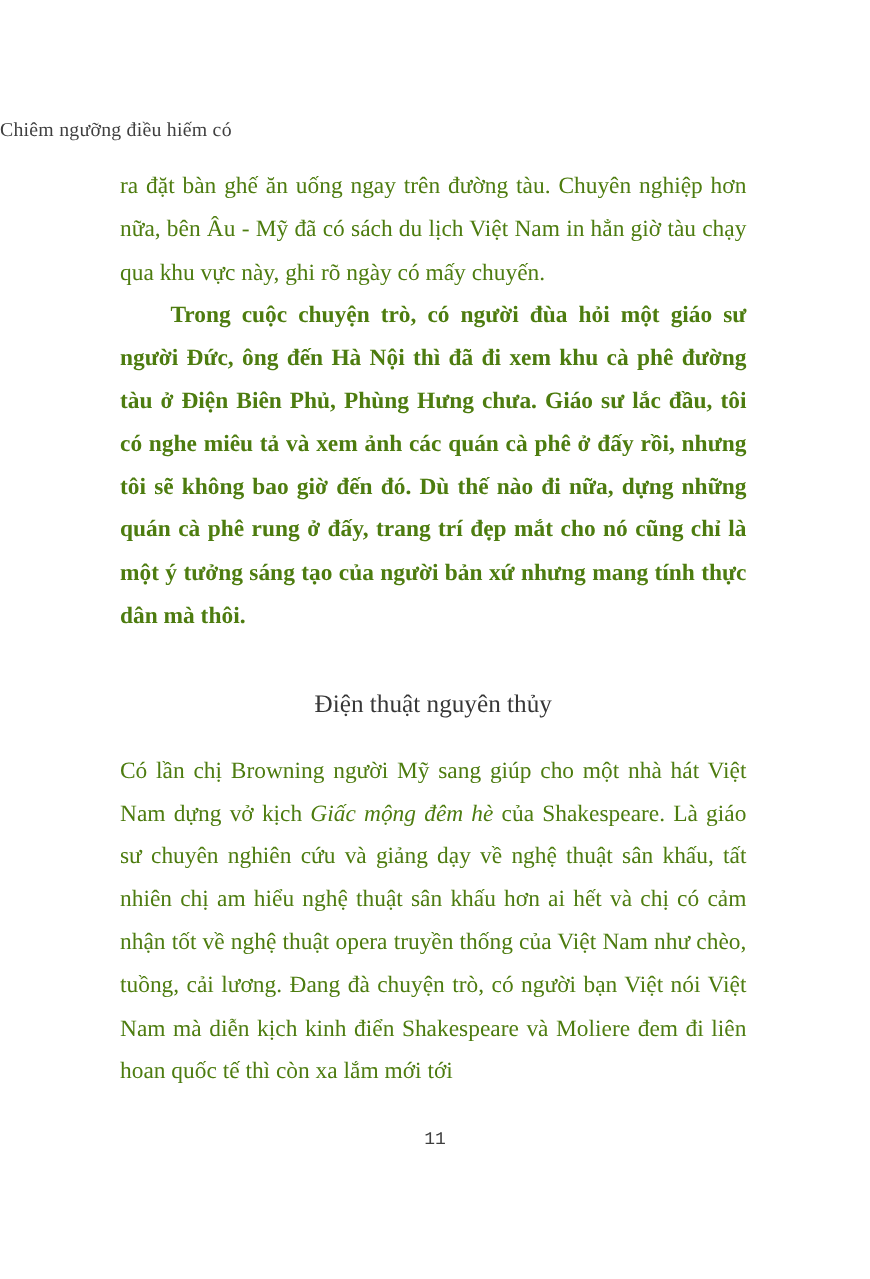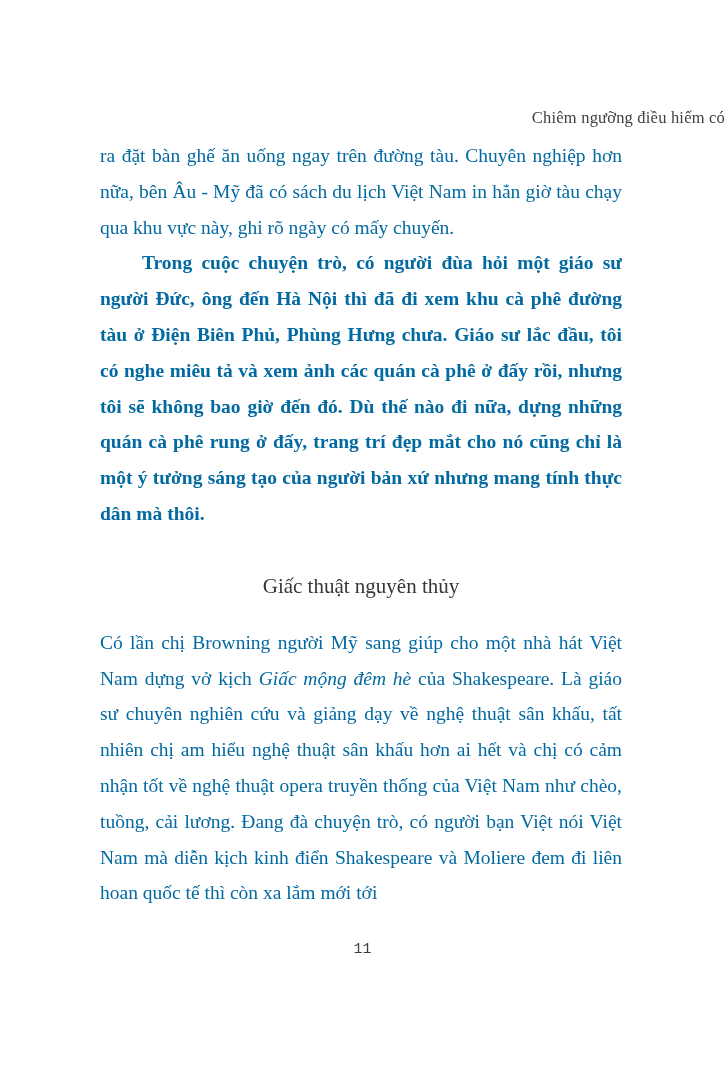--- a/index.html
+++ b/index.html
@@ -11,41 +11,41 @@
     position: relative;
     width: 725px;
     height: 1066px;
     background: #ffffff;
     font-family: "Liberation Serif", "DejaVu Serif", serif;
     color: #3b3b3b;
     overflow: hidden;
   }
   .running-header {
     position: absolute;
-    top: 108px;
+    top: 98px;
     left: 0;
     width: 100%;
-    text-align: right;
+    text-align: left;
     font-size: 16.5px;
     letter-spacing: 0.2px;
     color: #3f3f3f;
   }
   .content {
     position: absolute;
     top: 138px;
     left: 100px;
     width: 522px;
   }
   .body-paragraph {
     margin: 0;
     font-size: 19.5px;
     line-height: 35.8px;
     text-align: justify;
     text-justify: inter-word;
-    color: #0369a1;
+    color: #4d7c0f;
   }
   .body-paragraph.indented {
     text-indent: 42px;
     font-weight: bold;
   }
   .section-heading {
     margin: 42px 0 26px 0;
     text-align: center;
     font-size: 21px;
     font-weight: normal;
@@ -68,21 +68,21 @@
 <div class="page">
 
   <div class="running-header">Chiêm ngưỡng điều hiếm có</div>
 
   <div class="content">
 
     <p class="body-paragraph">ra đặt bàn ghế ăn uống ngay trên đường tàu. Chuyên nghiệp hơn nữa, bên Âu - Mỹ đã có sách du lịch Việt Nam in hẳn giờ tàu chạy qua khu vực này, ghi rõ ngày có mấy chuyến.</p>
 
     <p class="body-paragraph indented">Trong cuộc chuyện trò, có người đùa hỏi một giáo sư người Đức, ông đến Hà Nội thì đã đi xem khu cà phê đường tàu ở Điện Biên Phủ, Phùng Hưng chưa. Giáo sư lắc đầu, tôi có nghe miêu tả và xem ảnh các quán cà phê ở đấy rồi, nhưng tôi sẽ không bao giờ đến đó. Dù thế nào đi nữa, dựng những quán cà phê rung ở đấy, trang trí đẹp mắt cho nó cũng chỉ là một ý tưởng sáng tạo của người bản xứ nhưng mang tính thực dân mà thôi.</p>
 
-    <h2 class="section-heading">Giấc thuật nguyên thủy</h2>
+    <h2 class="section-heading">Điện thuật nguyên thủy</h2>
 
     <p class="body-paragraph"><span>Có lần chị Browning người Mỹ sang giúp cho một nhà hát Việt Nam dựng vở kịch </span><span style="font-style: italic;">Giấc mộng đêm hè</span><span> của Shakespeare. Là giáo sư chuyên nghiên cứu và giảng dạy về nghệ thuật sân khấu, tất nhiên chị am hiểu nghệ thuật sân khấu hơn ai hết và chị có cảm nhận tốt về nghệ thuật opera truyền thống của Việt Nam như chèo, tuồng, cải lương. Đang đà chuyện trò, có người bạn Việt nói Việt Nam mà diễn kịch kinh điển Shakespeare và Moliere đem đi liên hoan quốc tế thì còn xa lắm mới tới</span></p>
 
   </div>
 
   <div class="page-number">11</div>
 
 </div>
 
 </body></html>

